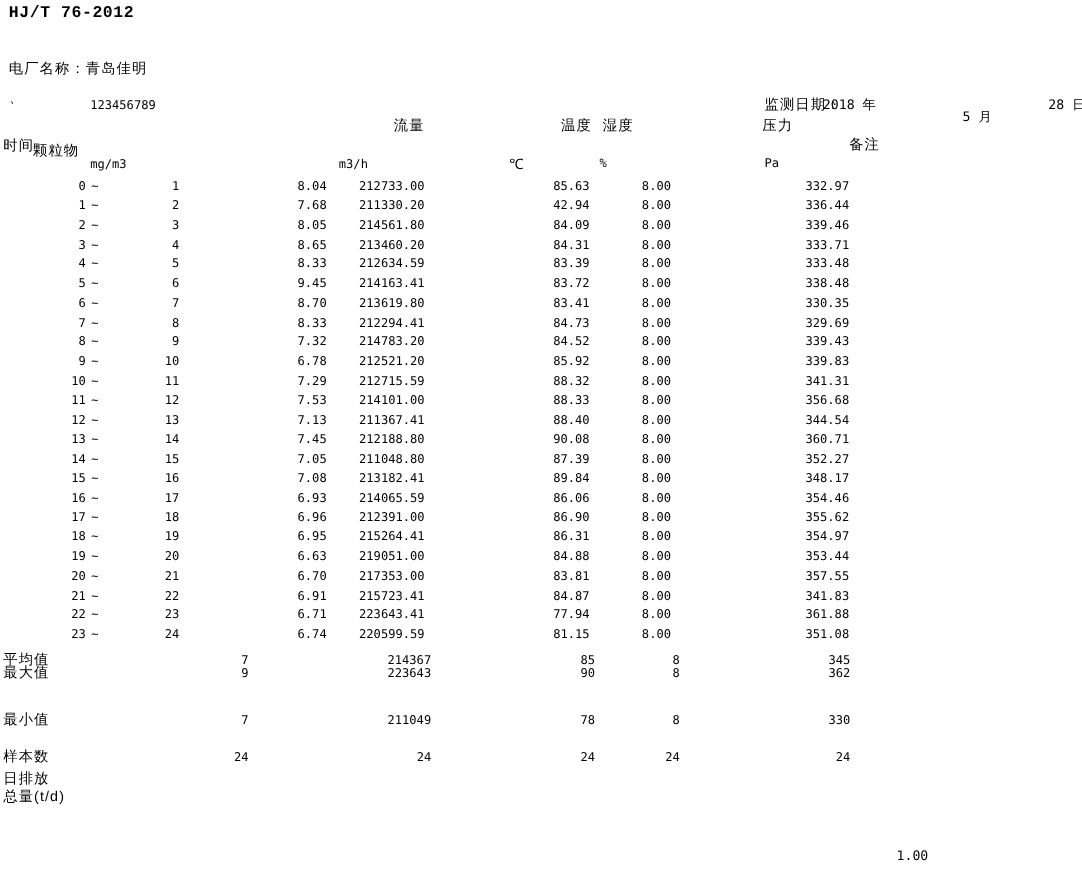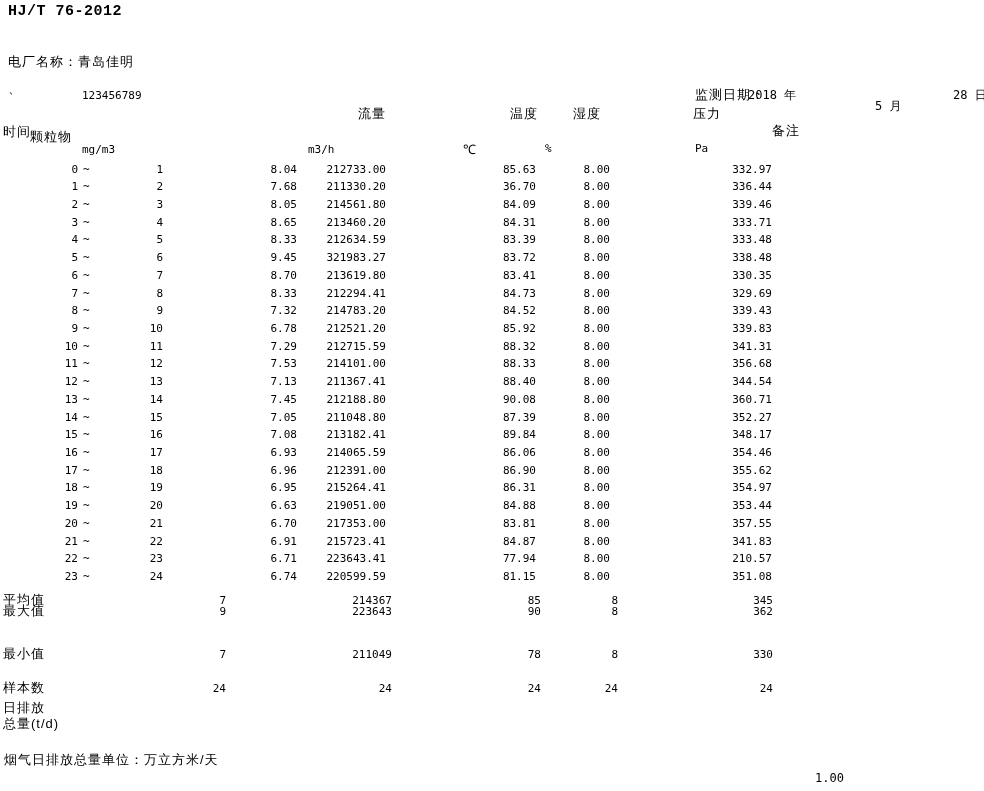--- a/index.html
+++ b/index.html
@@ -22,21 +22,21 @@
   .serial      { left:82px; top:89px; }
 
   .date-label { left:695px; top:86px; }
   .date-year  { left:748px; top:87px; }
   .date-month { left:875px; top:87px;margin-top:11px; }
   .date-day   { left:953px; top:87px; }
 
   .h-pm    { left:30px;  top:105px;margin-top:23px; }
   .h-flow  { left:358px; top:105px; }
   .h-temp  { left:510px; top:105px; }
-  .h-hum   { left:548px; top:105px;margin-left:25px; }
+  .h-hum   { left:548px; top:105px; }
   .h-press { left:693px; top:105px; }
   .h-time  { left:3px;   top:123px; }
   .h-remark{ left:772px; top:122px; }
 
   .u-pm    { left:82px;  top:143px; }
   .u-flow  { left:308px; top:143px; }
   .u-temp  { left:463px; top:140px; font-size:13px; letter-spacing:0; }
   .u-hum   { left:545px; top:142px; }
   .u-press { left:695px; top:142px; }
 
@@ -107,21 +107,21 @@
         <span class="num ct">85.63</span>
         <span class="num ch">8.00</span>
         <span class="num cr">332.97</span>
       </div>
       <div class="row" style="top: 180.22px;">
         <span class="num cs">1</span>
         <span class="num rt">~</span>
         <span class="num ce">2</span>
         <span class="num cp">7.68</span>
         <span class="num cf">211330.20</span>
-        <span class="num ct">36.70</span>
+        <span class="num ct">42.94</span>
         <span class="num ch">8.00</span>
         <span class="num cr">336.44</span>
       </div>
       <div class="row" style="top: 197.94px;">
         <span class="num cs">2</span>
         <span class="num rt">~</span>
         <span class="num ce">3</span>
         <span class="num cp">8.05</span>
         <span class="num cf">214561.80</span>
         <span class="num ct">84.09</span>
@@ -146,21 +146,21 @@
         <span class="num cf">212634.59</span>
         <span class="num ct">83.39</span>
         <span class="num ch">8.00</span>
         <span class="num cr">333.48</span>
       </div>
       <div class="row" style="top: 251.1px;">
         <span class="num cs">5</span>
         <span class="num rt">~</span>
         <span class="num ce">6</span>
         <span class="num cp">9.45</span>
-        <span class="num cf">321983.27</span>
+        <span class="num cf">214163.41</span>
         <span class="num ct">83.72</span>
         <span class="num ch">8.00</span>
         <span class="num cr">338.48</span>
       </div>
       <div class="row" style="top: 268.82px;">
         <span class="num cs">6</span>
         <span class="num rt">~</span>
         <span class="num ce">7</span>
         <span class="num cp">8.70</span>
         <span class="num cf">213619.80</span>
@@ -319,21 +319,21 @@
         <span class="num cr">341.83</span>
       </div>
       <div class="row" style="top: 552.34px;">
         <span class="num cs">22</span>
         <span class="num rt">~</span>
         <span class="num ce">23</span>
         <span class="num cp">6.71</span>
         <span class="num cf">223643.41</span>
         <span class="num ct">77.94</span>
         <span class="num ch">8.00</span>
-        <span class="num cr">210.57</span>
+        <span class="num cr">361.88</span>
       </div>
       <div class="row" style="top: 570.06px;">
         <span class="num cs">23</span>
         <span class="num rt">~</span>
         <span class="num ce">24</span>
         <span class="num cp">6.74</span>
         <span class="num cf">220599.59</span>
         <span class="num ct">81.15</span>
         <span class="num ch">8.00</span>
         <span class="num cr">351.08</span>
@@ -369,16 +369,15 @@
         <span class="num sp">24</span>
         <span class="num sf">24</span>
         <span class="num st">24</span>
         <span class="num sh">24</span>
         <span class="num sr">24</span>
       </div>
     </div>
 
   <div class="abs cn f-line1">日排放</div>
   <div class="abs cn f-line2">总量(t/d)</div>
-  <div class="abs cn f-note">烟气日排放总量单位：万立方米/天</div>
   <div class="abs num12 f-page">1.00</div>
 
 </div>
 
 </body></html>

